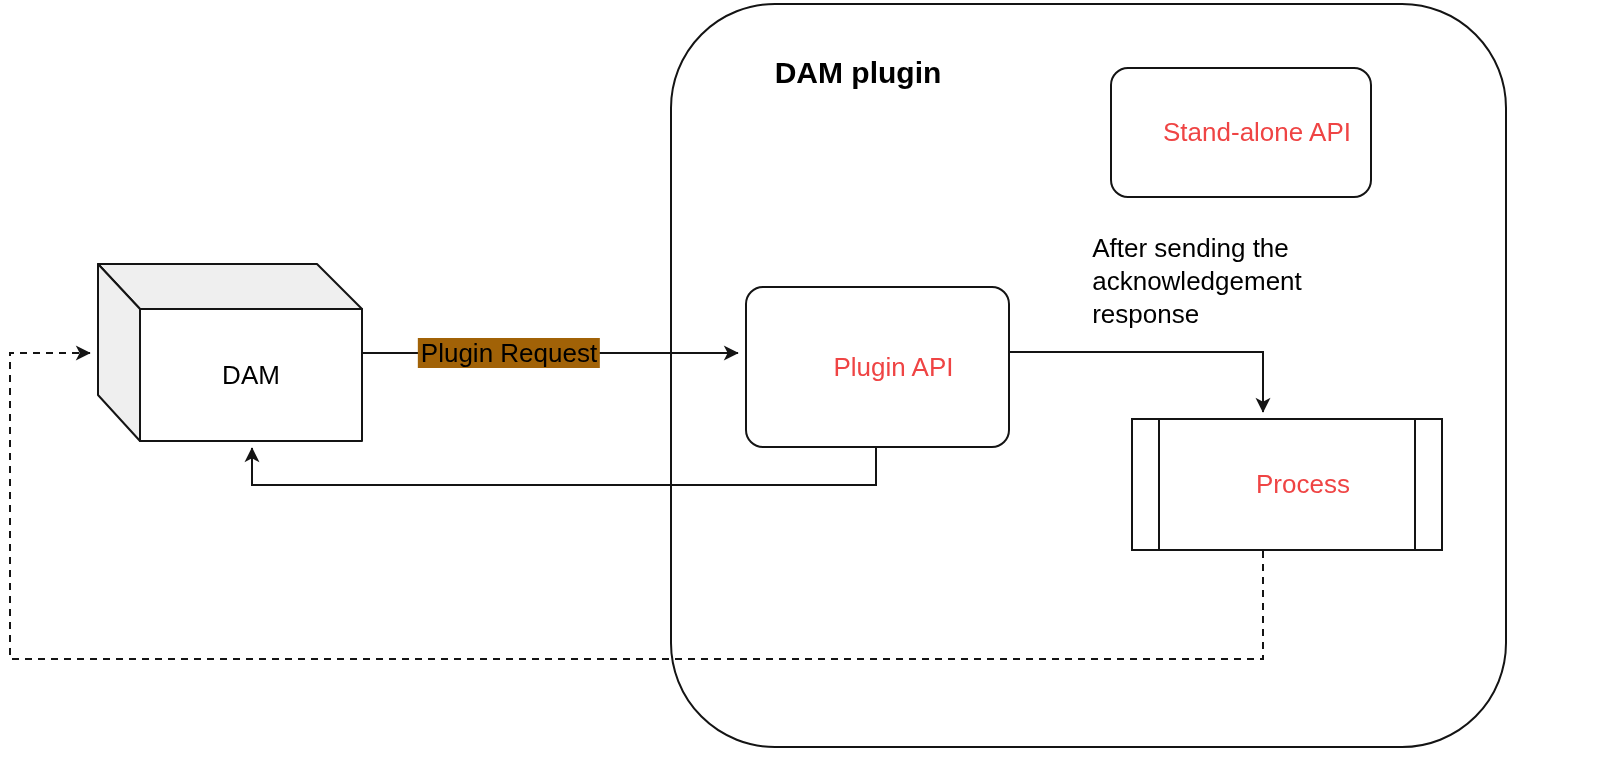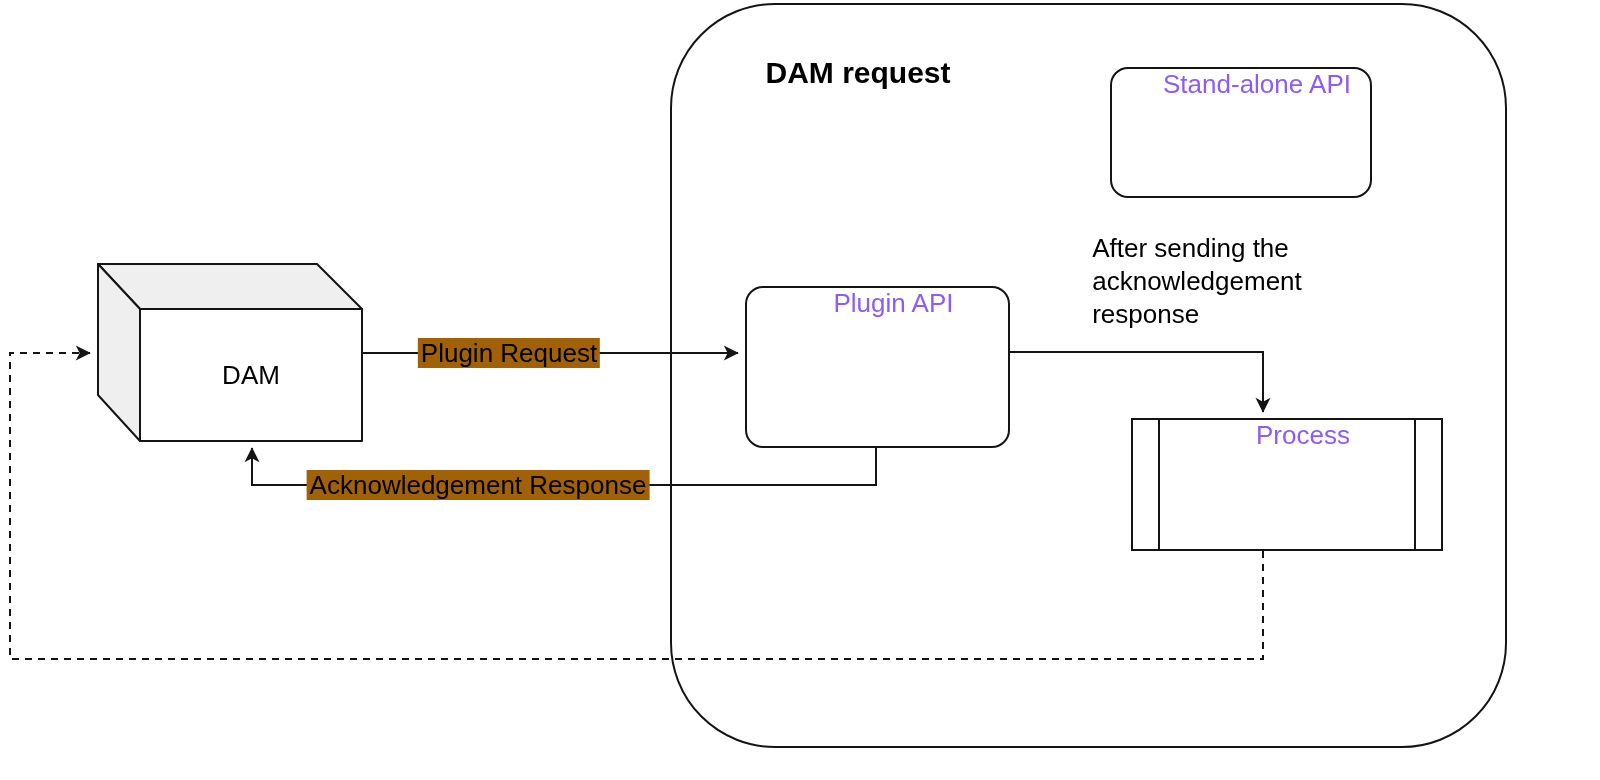--- a/index.html
+++ b/index.html
@@ -21,24 +21,24 @@
     left: 0;
     top: 0;
     width: 1600px;
     height: 780px;
   }
   .node {
     position: absolute;
     background: #ffffff;
     border: 2px solid #141414;
     display: flex;
-    align-items: flex-start;
+    align-items: center;
     justify-content: center;
     font-size: 26px;
-    color: #8b5cf6;
+    color: #ef4444;
     box-sizing: border-box;
     text-align: center;
     padding-left: 32px;
   }
   .rounded {
     border-radius: 18px;
   }
   #dam-plugin-container {
     position: absolute;
     left: 670px;
@@ -139,41 +139,40 @@
 
     <path d="M 1010 352 L 1263 352 L 1263 412" fill="none" stroke="#141414" stroke-width="2" marker-end="url(#arrowhead)"></path>
 
     <path d="M 876 417 L 876 485 L 252 485 L 252 448" fill="none" stroke="#141414" stroke-width="2" marker-end="url(#arrowhead)"></path>
 
     <path d="M 1263 551 L 1263 659 L 10 659 L 10 353 L 90 353" fill="none" stroke="#141414" stroke-width="2" stroke-dasharray="7 6" marker-end="url(#arrowhead)"></path>
   </svg>
 
   <div id="dam-plugin-container"></div>
 
-  <div id="dam-plugin-title">DAM request</div>
+  <div id="dam-plugin-title">DAM plugin</div>
 
   <div id="dam-label">DAM</div>
 
   <div class="node rounded" id="standalone-api-node">
     <span>Stand-alone API</span>
   </div>
 
   <div class="node rounded" id="plugin-api-node">
     <span>Plugin API</span>
   </div>
 
   <div class="node" id="process-node">
     <div class="process-bar left"></div>
     <div class="process-bar right"></div>
     <span>Process</span>
   </div>
 
   <div class="edge-label" id="label-plugin-request">Plugin Request</div>
 
-  <div class="edge-label" id="label-ack-response">Acknowledgement Response</div>
 
 
   <div id="after-note">
     <div>After sending the</div>
     <div>acknowledgement</div>
     <div>response</div>
   </div>
 
 </div>
 

